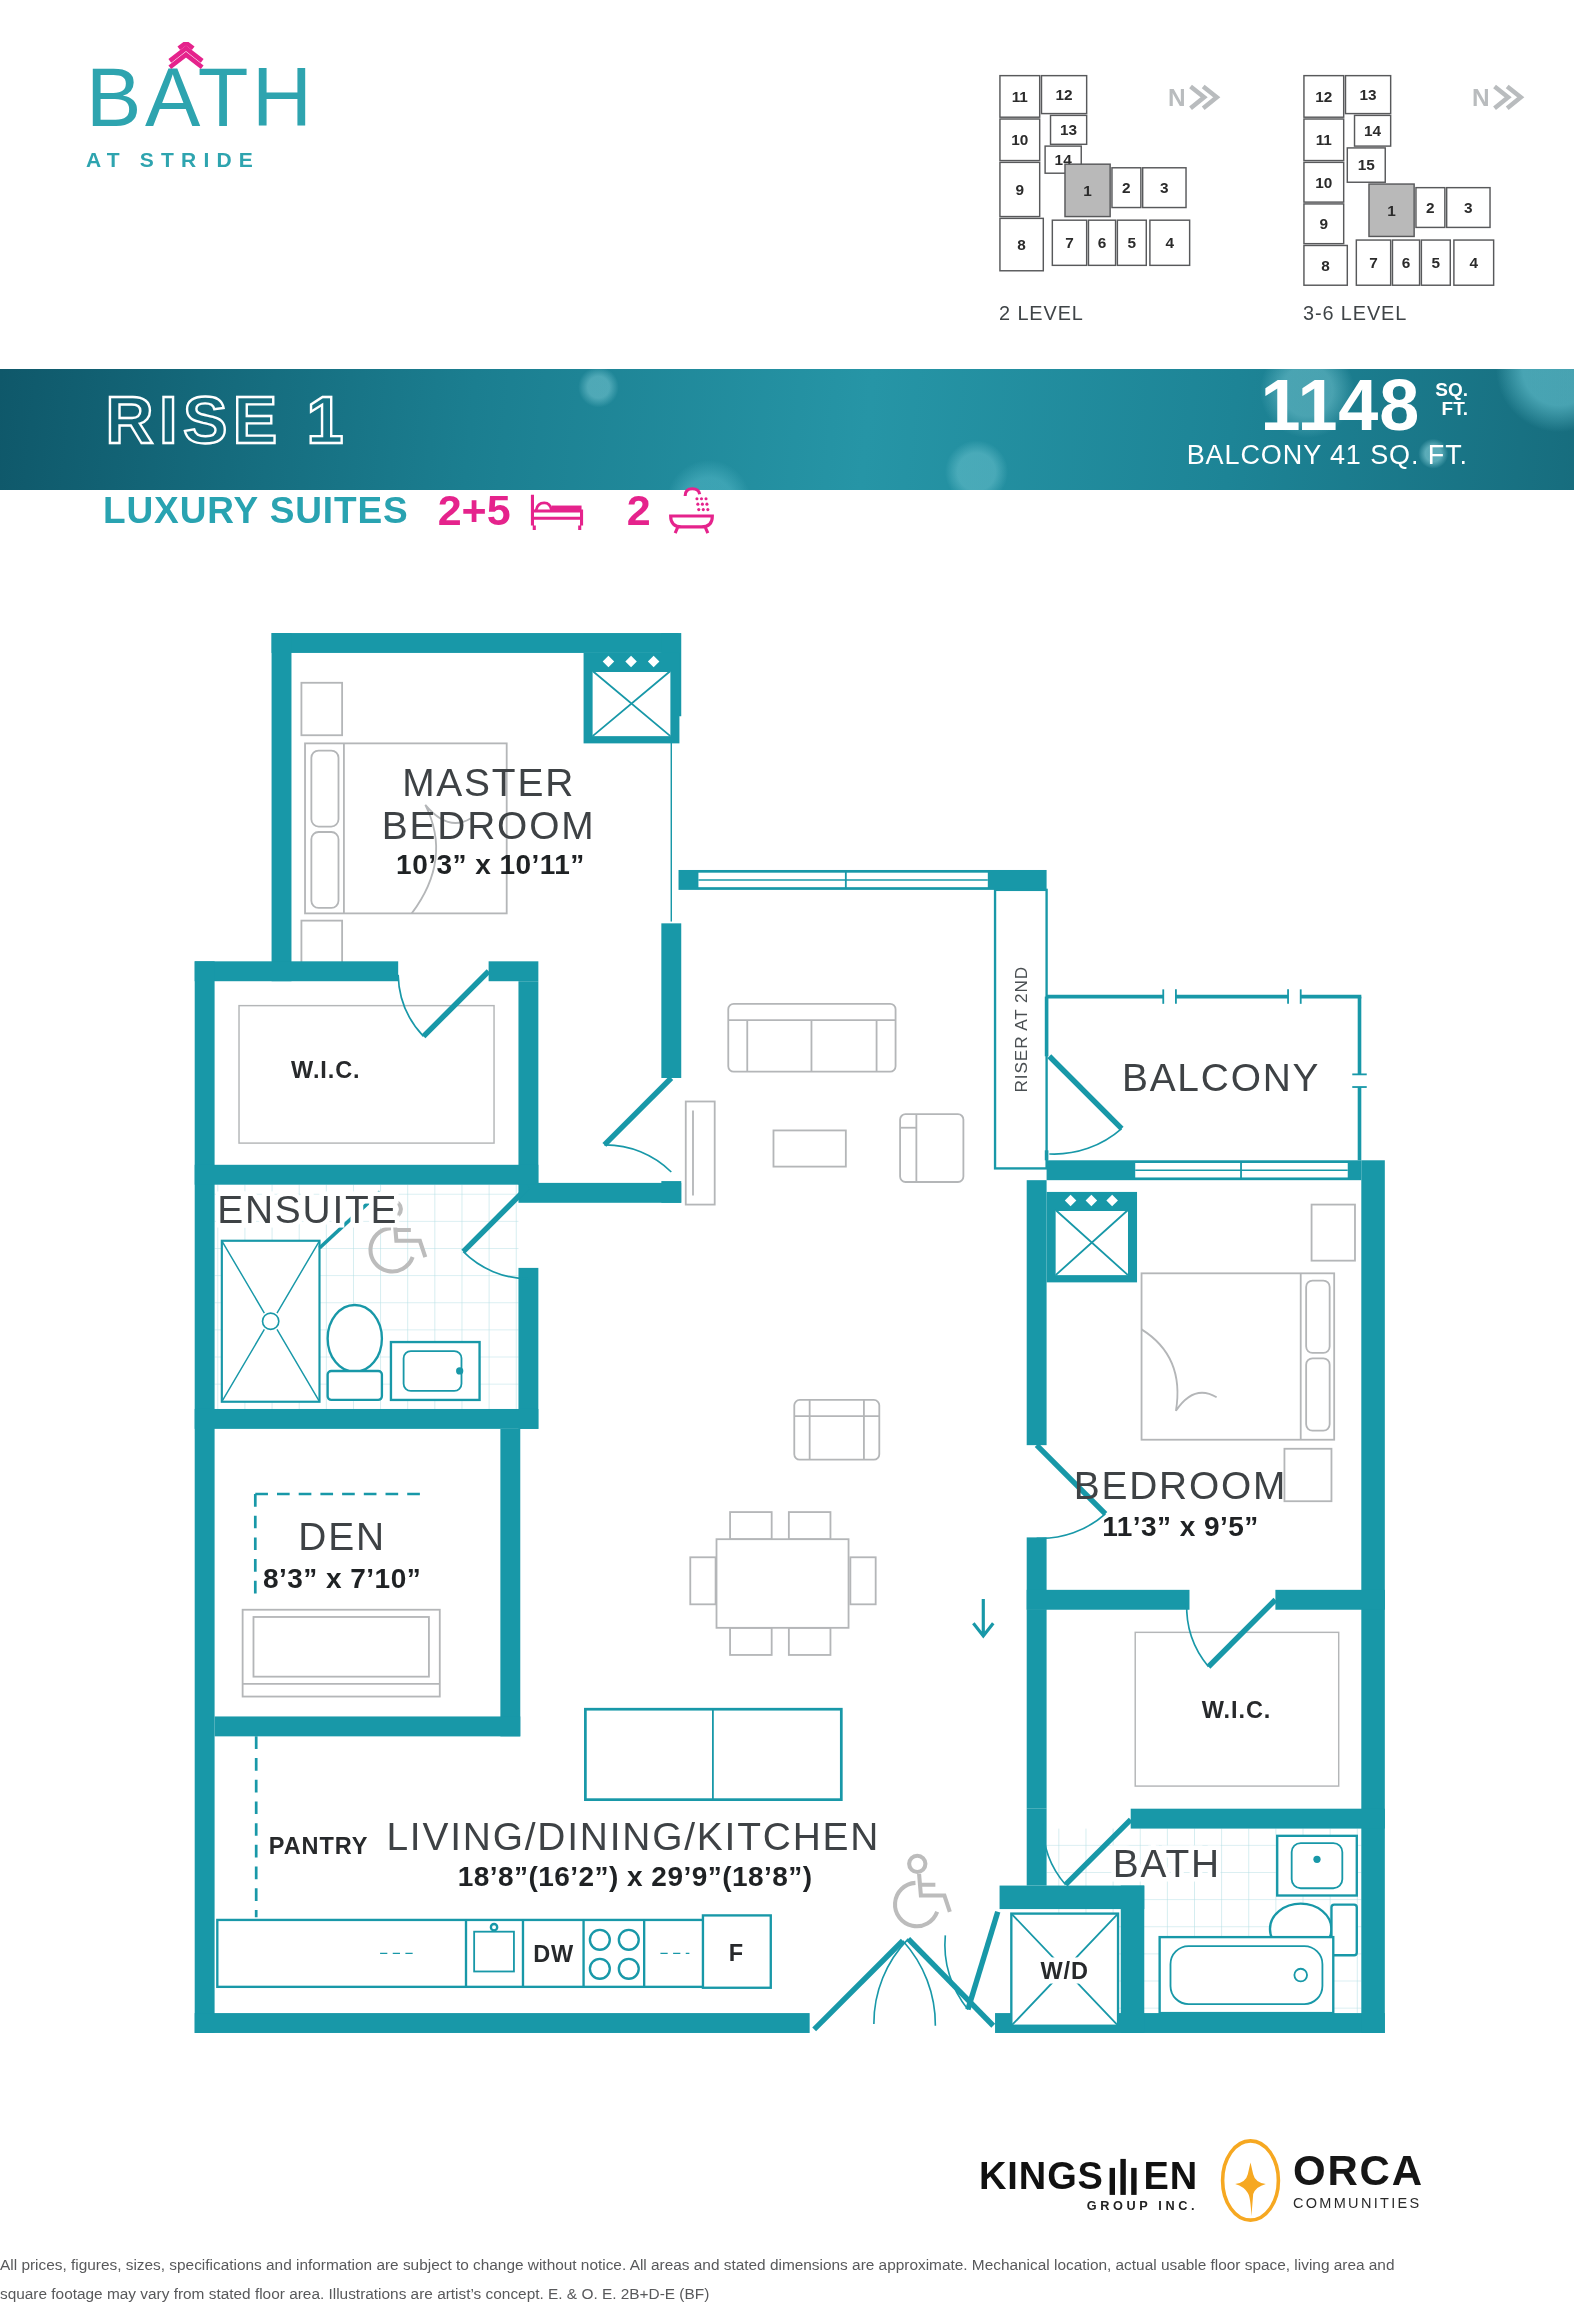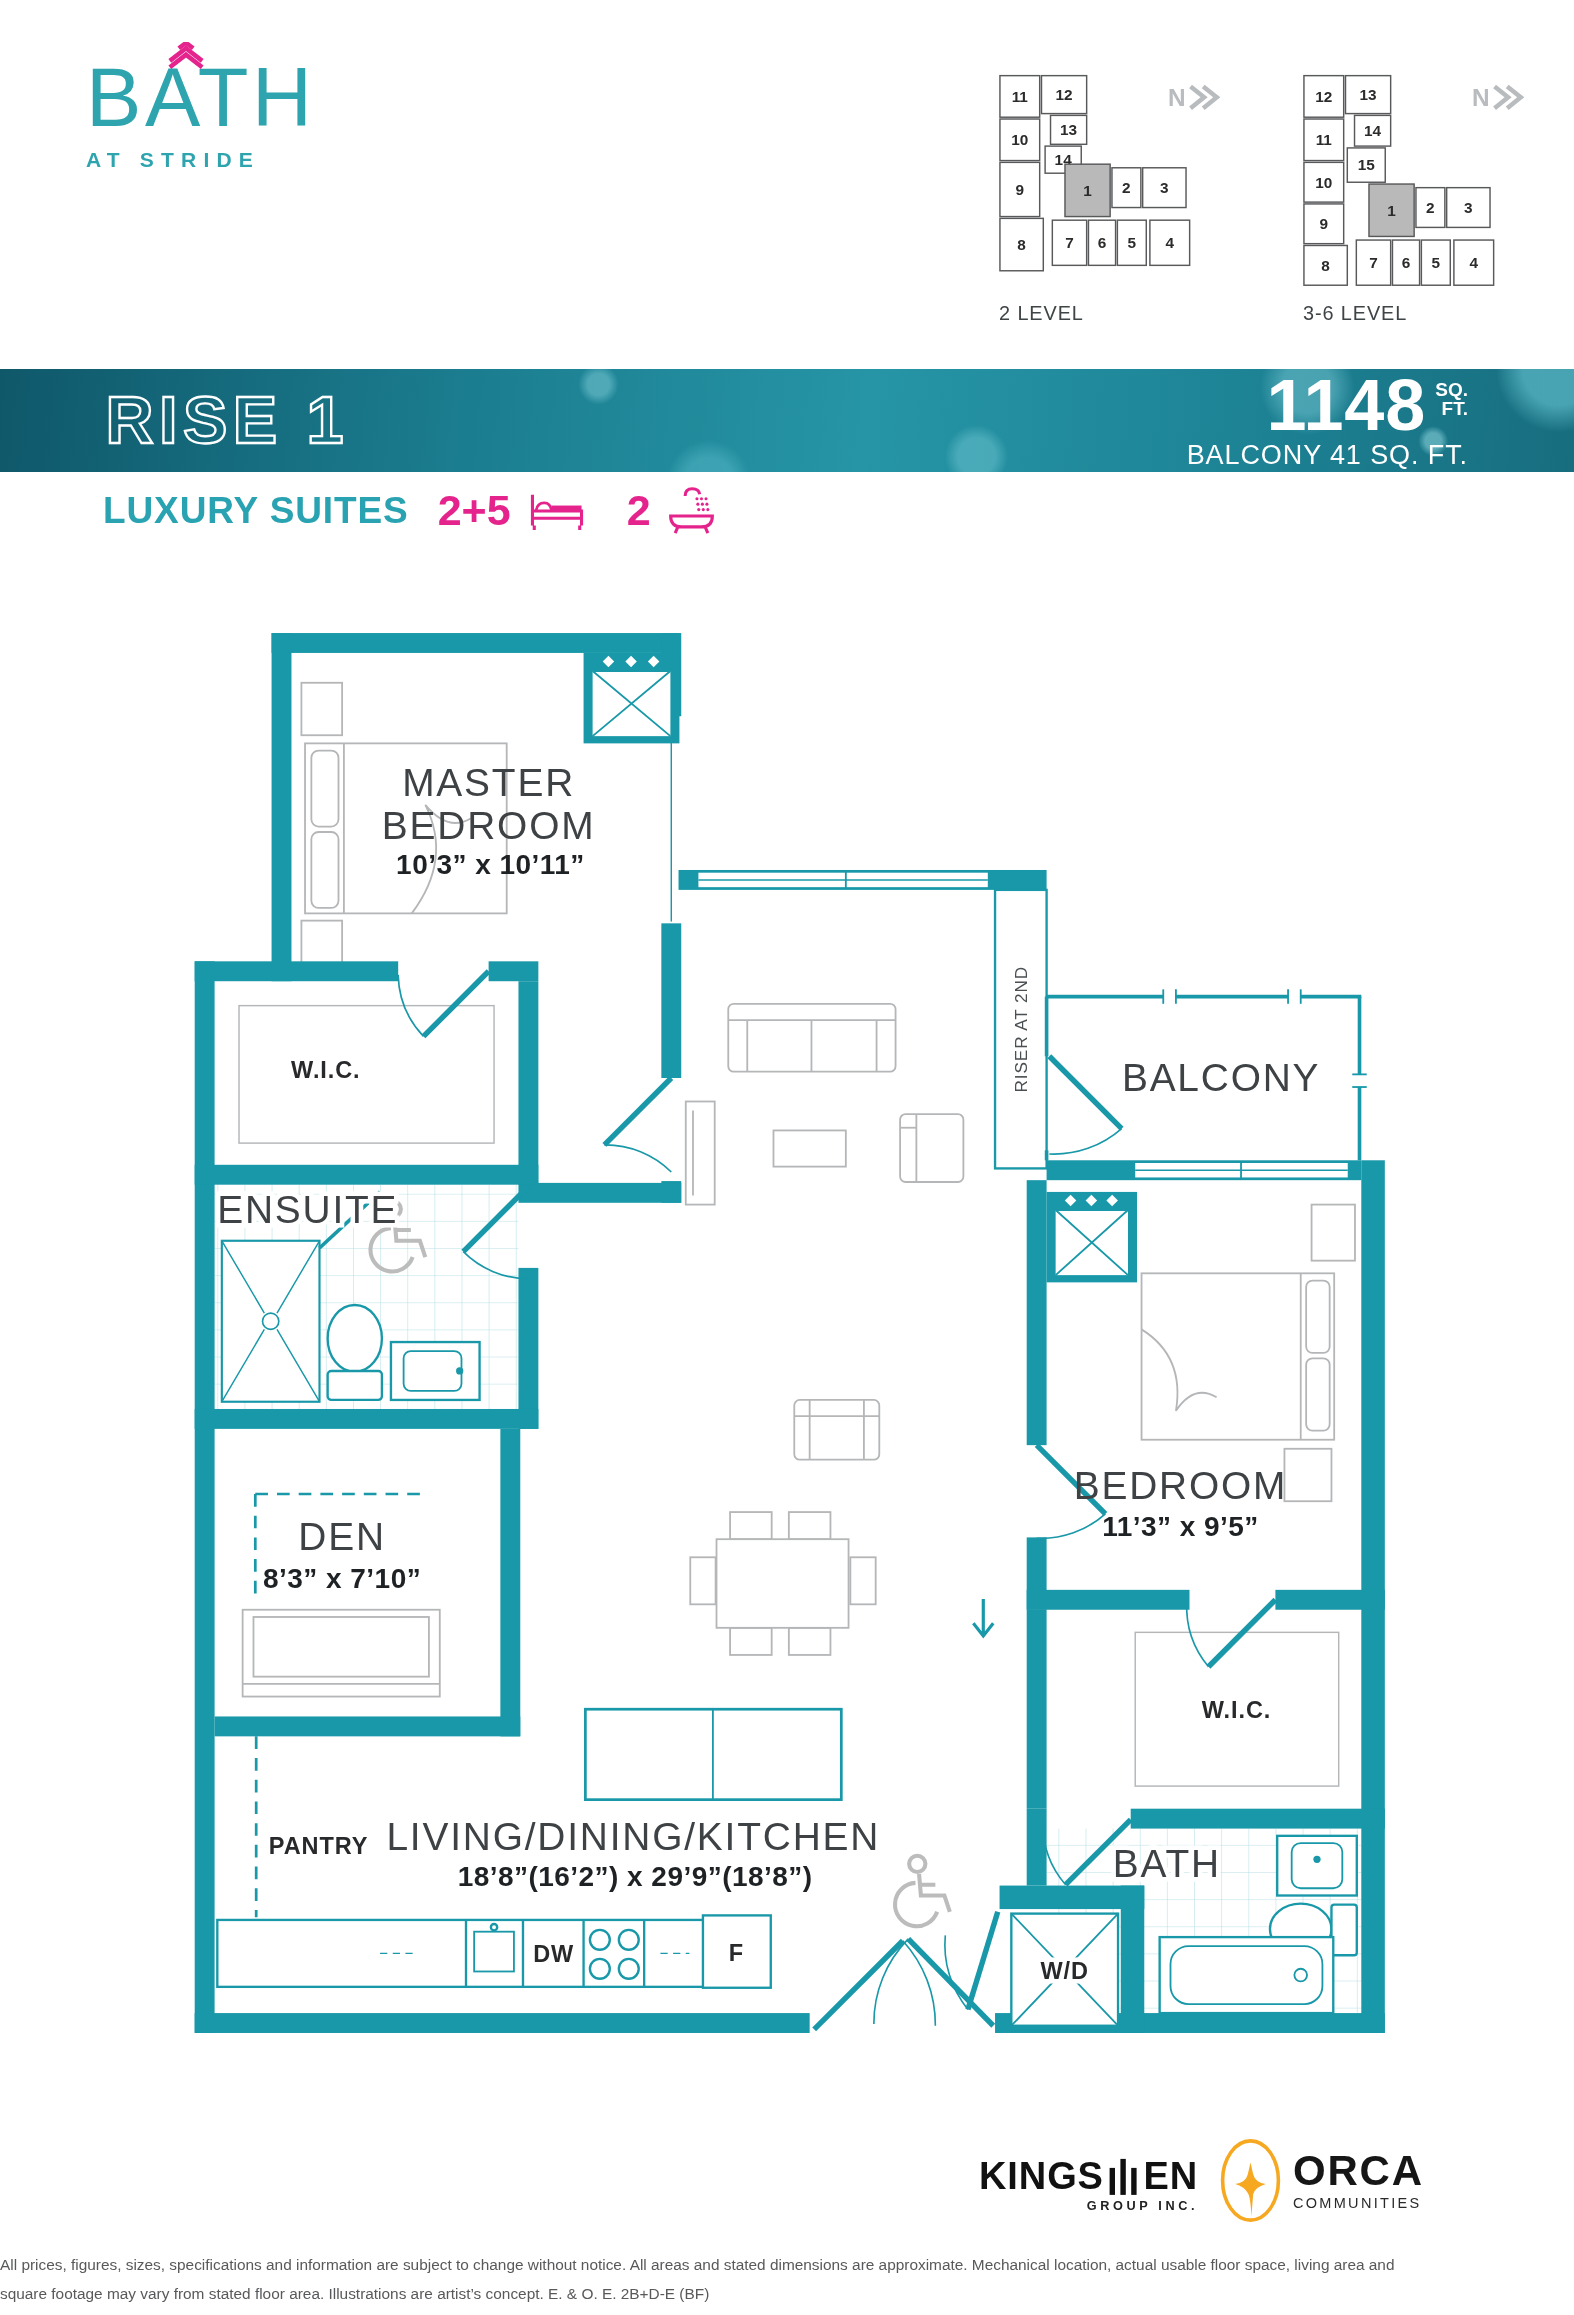--- a/index.html
+++ b/index.html
@@ -8,32 +8,32 @@
   
   .logo{position:absolute;left:86px;top:56px;width:271px;}
   .logo-word{position:relative;font-size:83px;font-weight:400;color:#2EA4AF;letter-spacing:3.6px;line-height:1;}
   .logo-chev{position:absolute;left:80px;top:-14.5px;}
   .logo-sub{margin-top:9px;font-size:21px;font-weight:bold;letter-spacing:7.2px;color:#2EA4AF;}
   .keyplan{position:absolute;top:63px;width:299px;height:271px;}
   .kpA{left:948px;} .kpB{left:1252px;}
   .kp-label{font:400 22px "Liberation Sans",sans-serif;fill:#3f4447;letter-spacing:1px;}
   .kp-n{font:700 27px "Liberation Sans",sans-serif;fill:#b9bcbe;}
   
-  .banner{position:absolute;left:0;top:369px;width:1575px;height:103px;
+  .banner{position:absolute;left:0;top:369px;width:1575px;height:121px;
     background:
       radial-gradient(circle 63px at 83% 18%, rgba(160,230,238,.35) 0 40%, transparent 75%),
       radial-gradient(circle 42px at 62% 85%, rgba(160,230,238,.30) 0 45%, transparent 75%),
       radial-gradient(circle 27px at 38% 15%, rgba(170,235,242,.35) 0 40%, transparent 75%),
       radial-gradient(circle 20px at 91% 70%, rgba(170,235,242,.45) 0 40%, transparent 75%),
       radial-gradient(circle 81px at 99% 0%, rgba(120,215,228,.5) 0 45%, transparent 78%),
       radial-gradient(circle 54px at 45% 110%, rgba(110,205,220,.35) 0 45%, transparent 78%),
       linear-gradient(96deg,#0f586a 0%,#1b7e90 30%,#2695a6 55%,#1d8496 78%,#176d7e 100%);}
   .banner-title{position:absolute;left:101px;top:7.2px;}
   .banner-right{position:absolute;right:107px;top:5.4px;text-align:right;color:#fff;}
-  .area-row{display:flex;align-items:flex-start;justify-content:flex-end;gap:9px;}
+  .area-row{display:flex;align-items:flex-start;justify-content:flex-end;gap:15px;}
   .area-num{font-size:72px;font-weight:bold;line-height:.88;letter-spacing:0.9px;}
   .area-unit{display:flex;flex-direction:column;font-size:19px;font-weight:bold;line-height:1.0;text-align:right;padding-top:5.4px;}
   .balcony-line{font-size:27px;font-weight:400;letter-spacing:0.9px;margin-top:1.8px;}
   
   .suite-row{position:absolute;left:103px;top:485px;display:flex;align-items:center;gap:16.3px;}
   .suite-type{font-size:37px;font-weight:bold;color:#29A3B1;letter-spacing:0.9px;}
   .suite-count{font-size:43px;font-weight:bold;color:#E5238C;margin-left:12.7px;}
   
   .plan{position:absolute;left:0;top:624px;}
   .rn{font:400 43px "Liberation Sans",sans-serif;fill:#3e4245;letter-spacing:2px;}

